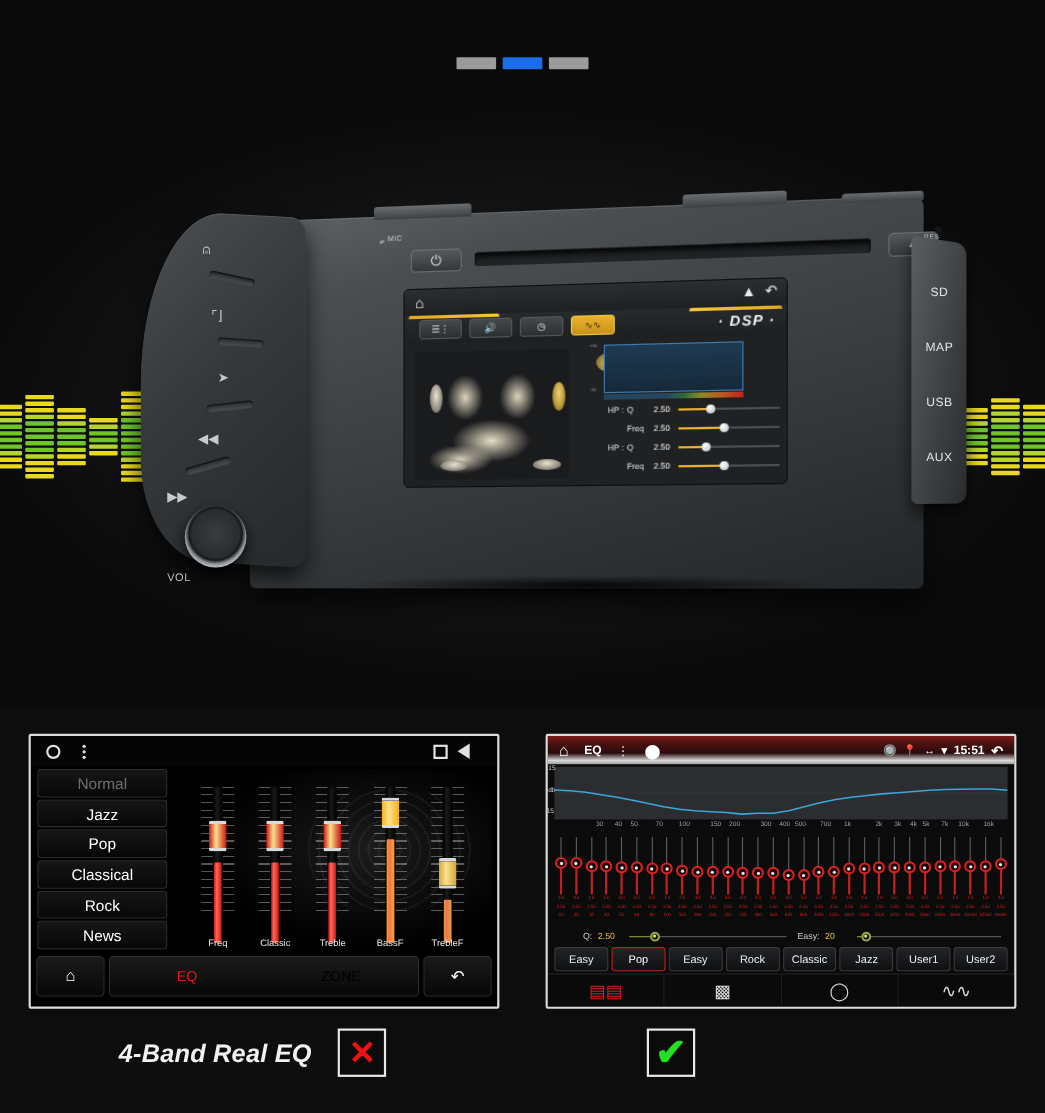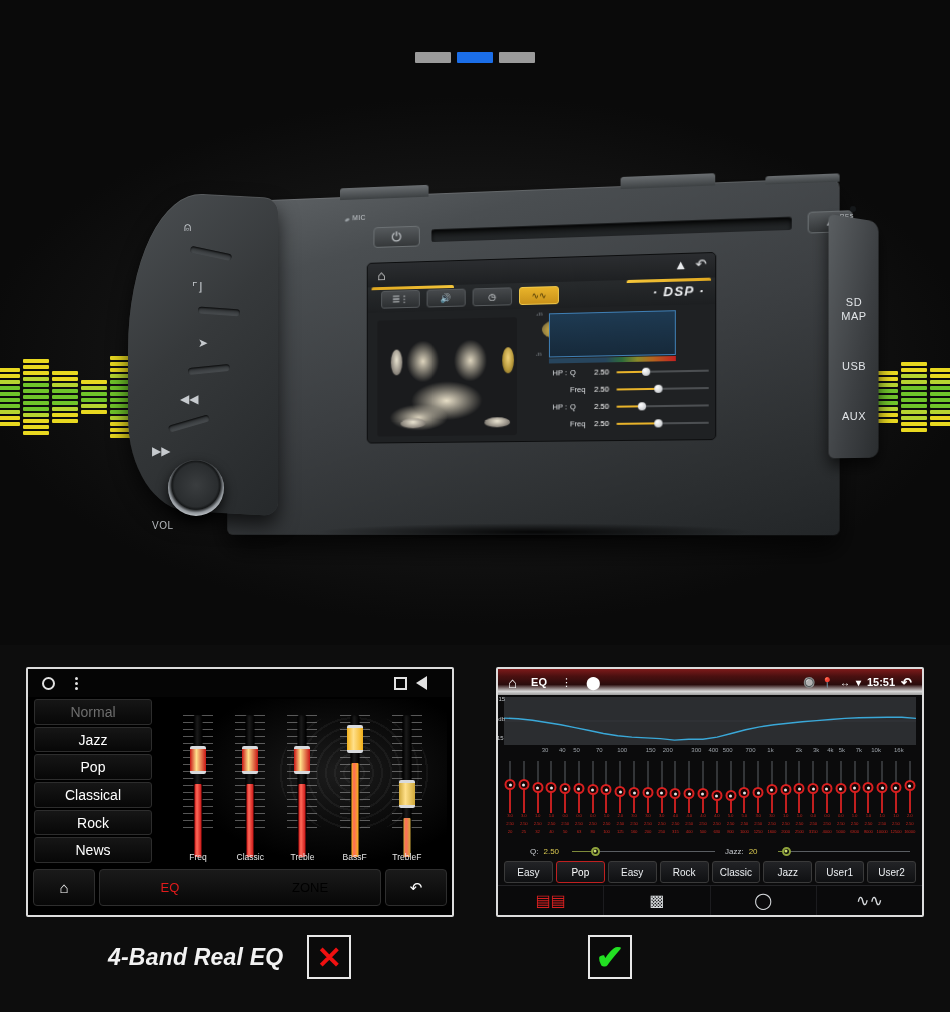--- a/index.html
+++ b/index.html
@@ -694,21 +694,21 @@
               </div>
             </div>
         </div>
       </div>
     </div>
 
     <div class="side-panel">
       <div class="res-dot"></div>
       <div class="res-lbl">RES</div>
       <div class="side-plate"></div>
-      <div class="side-lbl" style="top:72px;margin-top:36px;">SD</div>
+      <div class="side-lbl" style="top:72px;">SD</div>
       <div class="side-lbl" style="top:122px;">MAP</div>
       <div class="side-lbl" style="top:172px;">USB</div>
       <div class="side-lbl" style="top:222px;">AUX</div>
     </div>
 
     <div class="unit-shadow"></div>
   </div>
 </div>
 
 <div class="bottom">
@@ -1094,21 +1094,21 @@
       <div class="qrow">
         <div class="qgroup g1">
           <span class="qlab">Q:</span>
           <span class="qval">2.50</span>
           <span class="qtrack">
             <i class="qfill" style="width:16%"></i>
             <i class="qknob" style="left:13%"></i>
           </span>
         </div>
         <div class="qgroup g2">
-          <span class="qlab">Jazz:</span>
+          <span class="qlab">Easy:</span>
           <span class="qval">20</span>
           <span class="qtrack">
             <i class="qfill" style="width:6%"></i>
             <i class="qknob" style="left:3%"></i>
           </span>
         </div>
       </div>
 
       <div class="presets2" id="presets30">
           <div class="p2">Easy</div>

